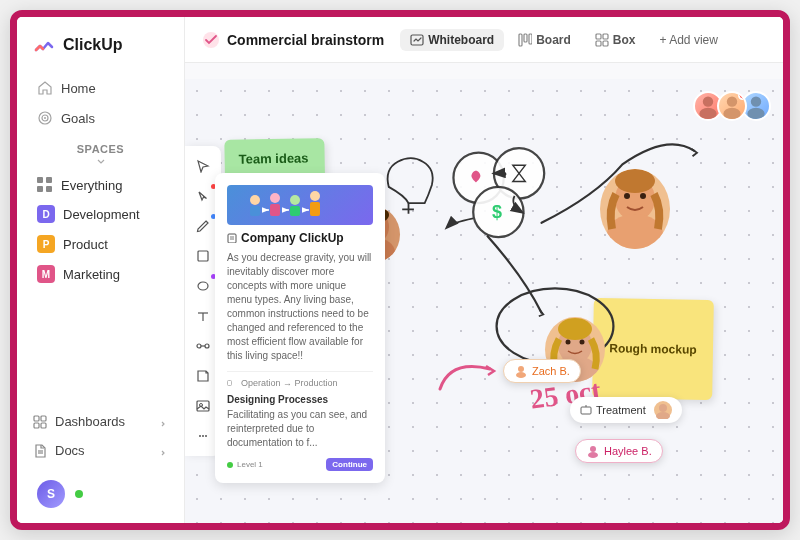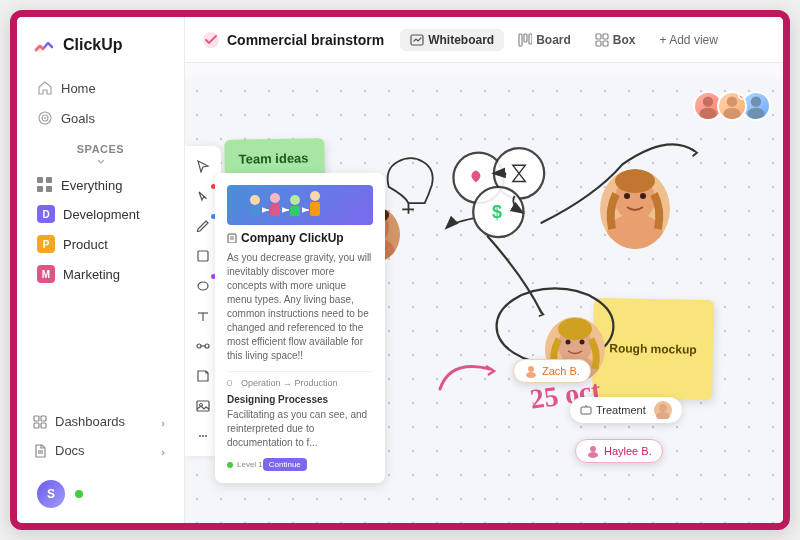--- a/index.html
+++ b/index.html
@@ -339,21 +339,21 @@
       font-size: 11px;
       font-weight: 500;
       box-shadow: 0 2px 8px rgba(0,0,0,0.15);
       display: flex;
       align-items: center;
       gap: 4px;
     }
 
     .zach-tag {
       top: 280px;
-      left: 328px;
+      left: 318px;
       color: #e86c1f;
       border: 1px solid #f0d0b0;
     }
 
     .haylee-tag {
       bottom: 60px;
       left: 390px;
       color: #cc2266;
       border: 1px solid #f0b0c8;
     }
@@ -804,26 +804,26 @@
             <rect x="0.5" y="2.5" width="4" height="5" rx="1" stroke="#aaa" stroke-width="0.8"></rect>
           </svg>
           <span>Operation → Production</span>
         </div>
         <div class="doc-sub-title">
           <span>Designing Processes</span>
         </div>
         <div class="doc-card-body">
           <span>Facilitating as you can see, and reinterpreted due to documentation to f...</span>
         </div>
-        <div style="display:flex;align-items:center;margin-top:4px;">
+        <div style="display:flex;align-items:center;justify-content:space-between;margin-top:4px;">
           <div style="display:flex;align-items:center;gap:4px;">
             <div style="width:6px;height:6px;border-radius:50%;background:#44cc44;"></div>
             <span style="font-size:8px;color:#888;">Level 1</span>
           </div>
-          <div style="background:#7b68ee;color:white;border-radius:4px;padding:2px 6px;font-size:8px;">Continue</div>
+          <div style="background:#7b68ee;color:white;border-radius:4px;padding:2px 6px;font-size:8px;font-weight:bold;">Continue</div>
         </div>
       </div>
 
       <svg style="position:absolute;top:270px;left:245px;width:80px;height:50px;" viewBox="0 0 80 50">
         <path d="M10 40 Q20 10 60 20" stroke="#e05588" stroke-width="3" fill="none" stroke-linecap="round"></path>
         <path d="M56 17 l8 5 -6 4" stroke="#e05588" stroke-width="2.5" fill="none"></path>
       </svg>
 
       <div class="date-text">
         <span>25 oct</span>

